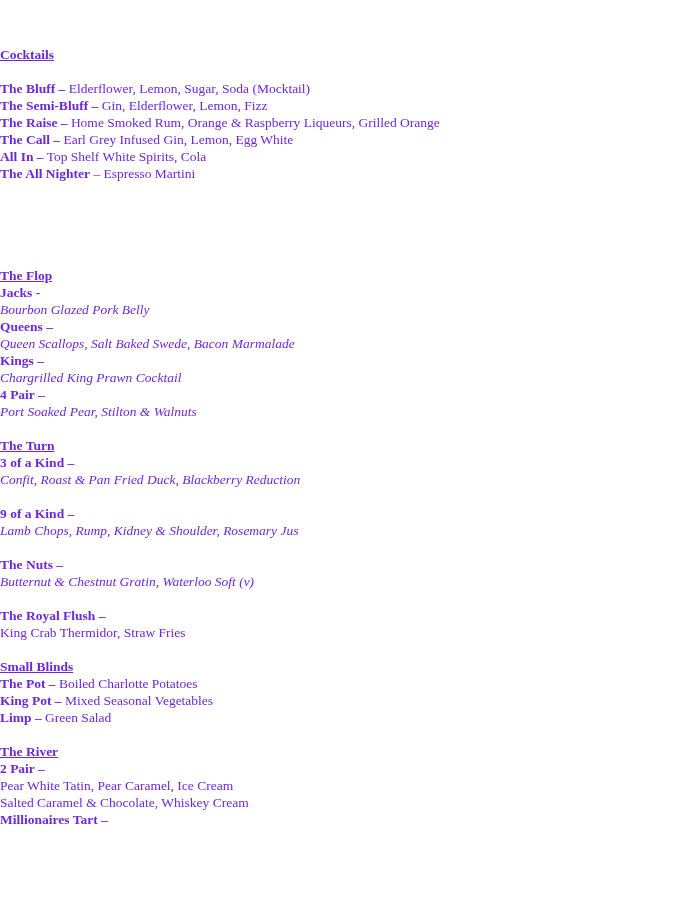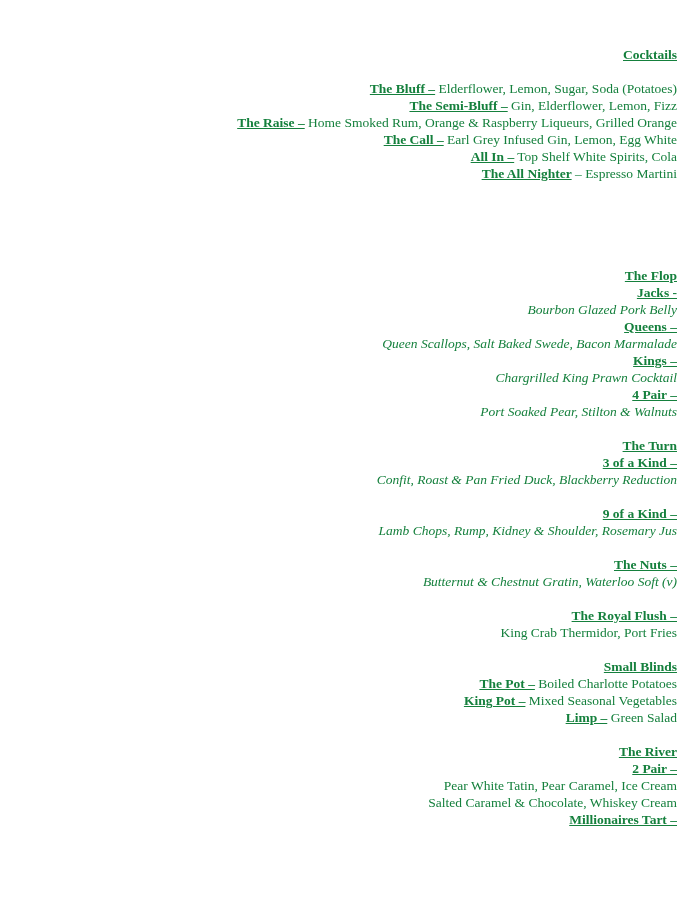--- a/index.html
+++ b/index.html
@@ -11,51 +11,50 @@
     position: relative;
     width: 677px;
     height: 904px;
     background: #ffffff;
     box-sizing: border-box;
     padding-top: 46px;
     overflow: hidden;
     font-family: "Liberation Serif", "DejaVu Serif", serif;
     font-size: 13.5px;
     line-height: 17px;
-    color: #15803d;
-    text-align: right;
+    color: #6d28d9;
+    text-align: left;
   }
   .line {
     height: 17px;
     white-space: nowrap;
   }
   .section-title {
     font-weight: bold;
     text-decoration: underline;
   }
   .item-label {
     font-weight: bold;
-    text-decoration: underline;
   }
   .item-desc.italic {
     font-style: italic;
   }
   .blank {
     
   }
 </style>
 </head>
 <body>
 
 <div class="page">
   <div id="menu-root">
       <div class="menu-section">
         <div class="line"><span class="section-title">Cocktails</span></div>
         <div class="line blank">&nbsp;</div>
-        <div class="line"><span class="item-label">The Bluff –</span> <span class="item-desc">Elderflower, Lemon, Sugar, Soda (Potatoes)</span></div>
+        <div class="line"><span class="item-label">The Bluff –</span> <span class="item-desc">Elderflower, Lemon, Sugar, Soda (Mocktail)</span></div>
         <div class="line"><span class="item-label">The Semi-Bluff –</span> <span class="item-desc">Gin, Elderflower, Lemon, Fizz</span></div>
         <div class="line"><span class="item-label">The Raise –</span> <span class="item-desc">Home Smoked Rum, Orange &amp; Raspberry Liqueurs, Grilled Orange</span></div>
         <div class="line"><span class="item-label">The Call –</span> <span class="item-desc">Earl Grey Infused Gin, Lemon, Egg White</span></div>
         <div class="line"><span class="item-label">All In –</span> <span class="item-desc">Top Shelf White Spirits, Cola</span></div>
         <div class="line"><span class="item-label">The All Nighter</span> <span class="item-desc">– Espresso Martini</span></div>
       </div>
       <div class="line blank">&nbsp;</div>
       <div class="line blank">&nbsp;</div>
       <div class="line blank">&nbsp;</div>
       <div class="line blank">&nbsp;</div>
@@ -77,21 +76,21 @@
         <div class="line"><span class="item-label">3 of a Kind –</span></div>
         <div class="line"><span class="item-desc italic">Confit, Roast &amp; Pan Fried Duck, Blackberry Reduction</span></div>
         <div class="line blank">&nbsp;</div>
         <div class="line"><span class="item-label">9 of a Kind –</span></div>
         <div class="line"><span class="item-desc italic">Lamb Chops, Rump, Kidney &amp; Shoulder, Rosemary Jus</span></div>
         <div class="line blank">&nbsp;</div>
         <div class="line"><span class="item-label">The Nuts –</span></div>
         <div class="line"><span class="item-desc italic">Butternut &amp; Chestnut Gratin, Waterloo Soft (v)</span></div>
         <div class="line blank">&nbsp;</div>
         <div class="line"><span class="item-label">The Royal Flush –</span></div>
-        <div class="line"><span class="item-desc">King Crab Thermidor, Port Fries</span></div>
+        <div class="line"><span class="item-desc">King Crab Thermidor, Straw Fries</span></div>
       </div>
       <div class="line blank">&nbsp;</div>
       <div class="menu-section">
         <div class="line"><span class="section-title">Small Blinds</span></div>
         <div class="line"><span class="item-label">The Pot –</span> <span class="item-desc">Boiled Charlotte Potatoes</span></div>
         <div class="line"><span class="item-label">King Pot –</span> <span class="item-desc">Mixed Seasonal Vegetables</span></div>
         <div class="line"><span class="item-label">Limp –</span> <span class="item-desc">Green Salad</span></div>
       </div>
       <div class="line blank">&nbsp;</div>
       <div class="menu-section">

